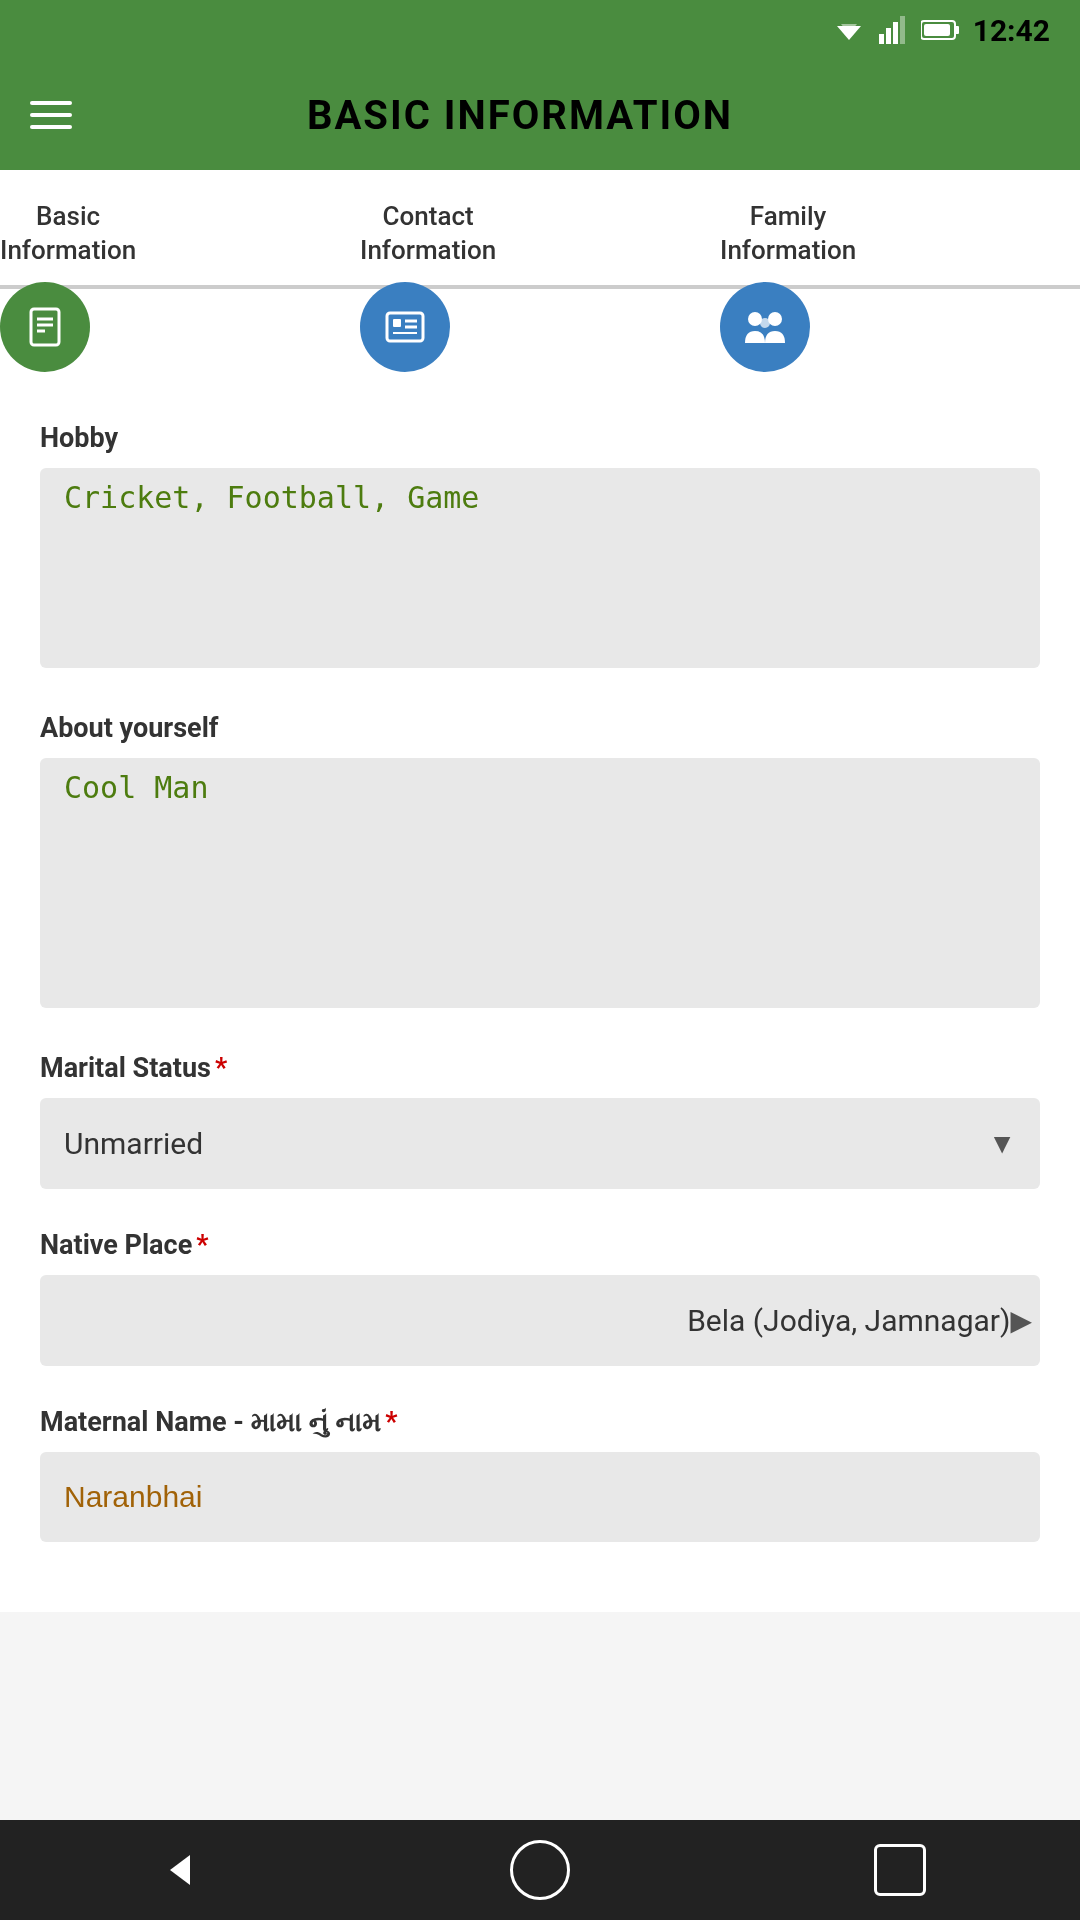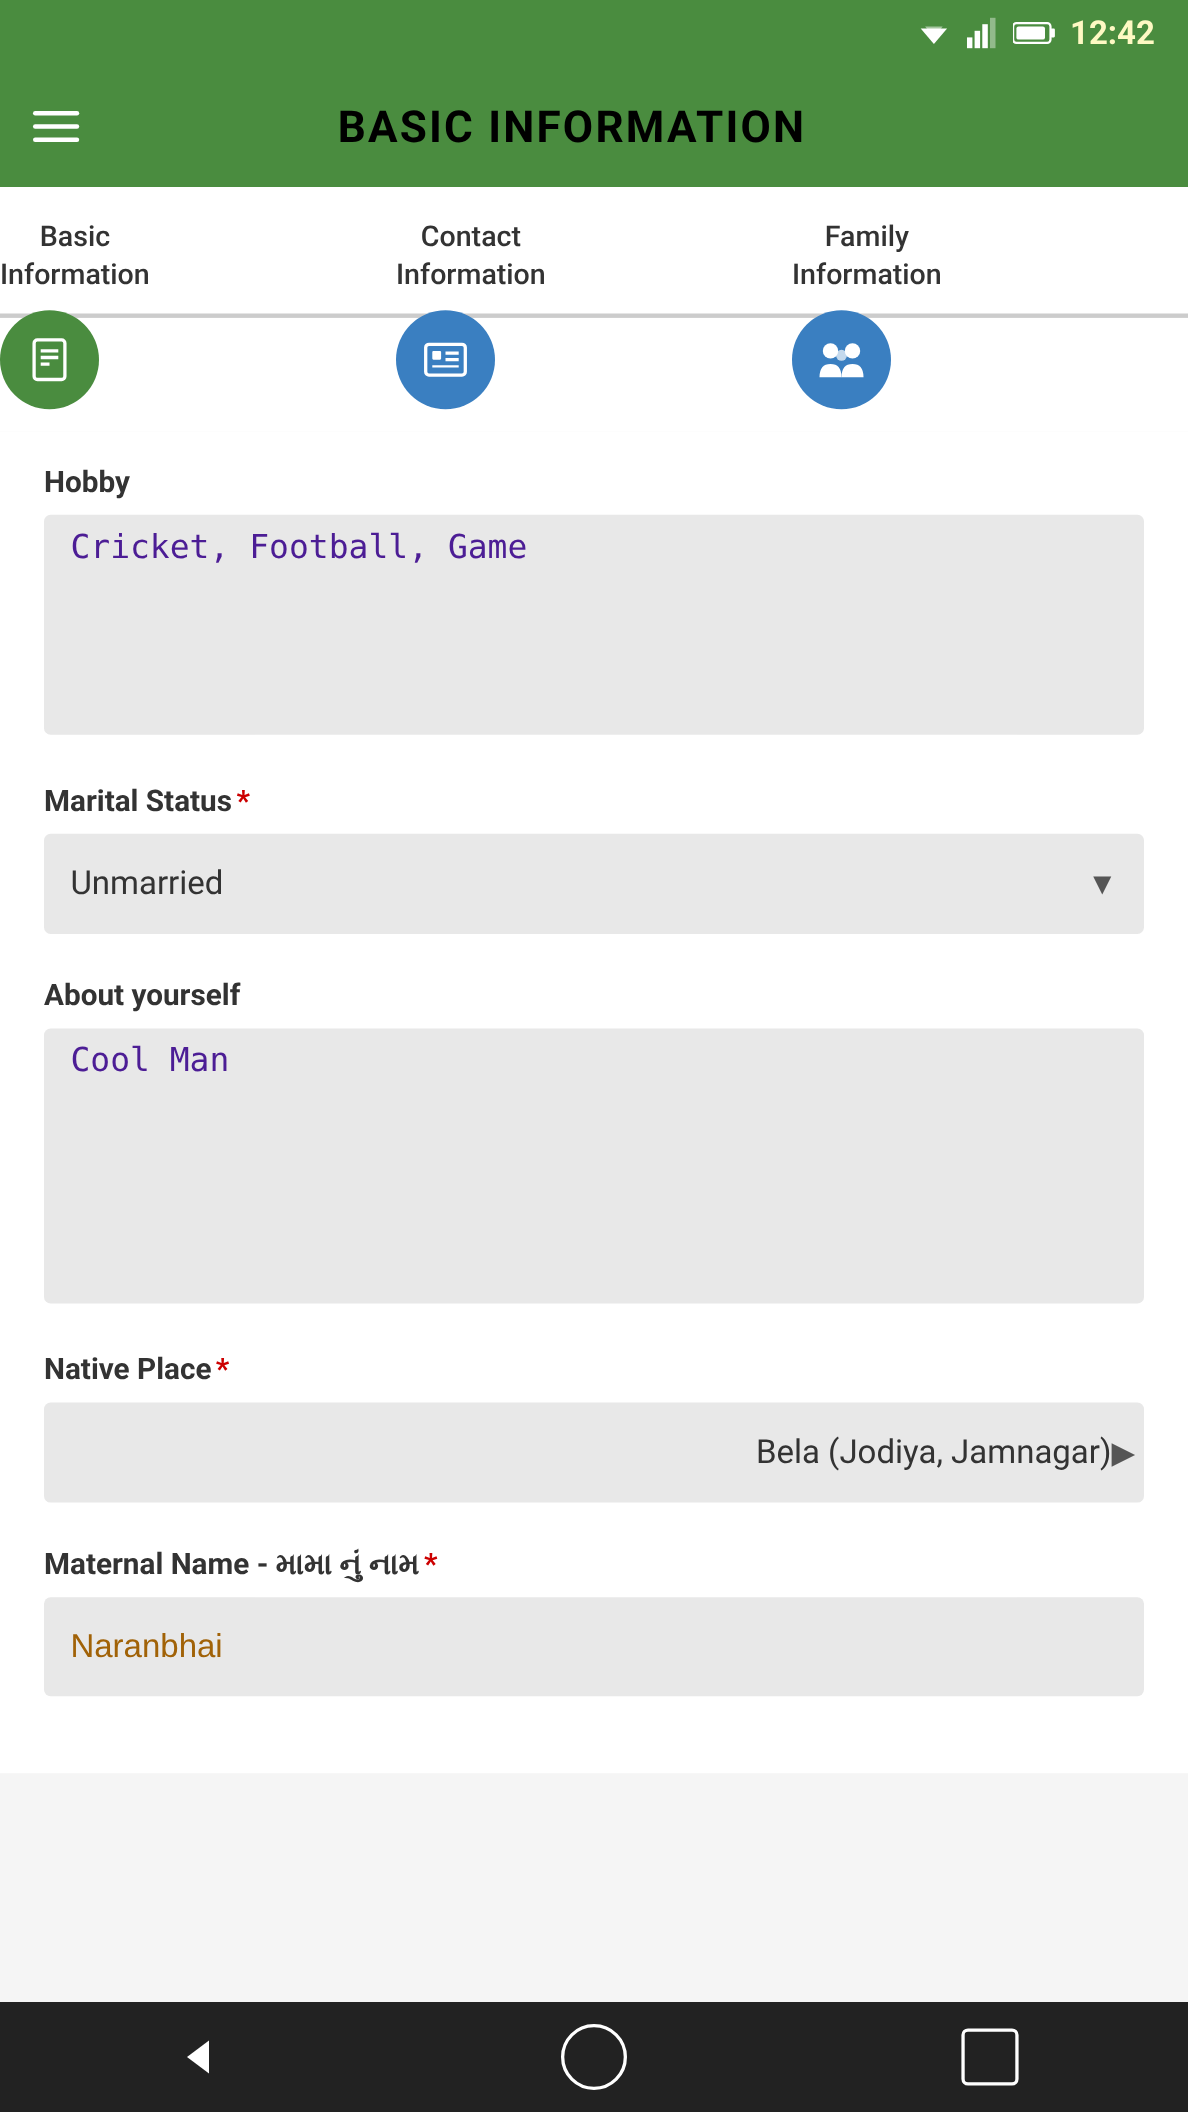--- a/index.html
+++ b/index.html
@@ -25,21 +25,21 @@
     }
     .status-bar-icons {
       display: flex;
       align-items: center;
       gap: 12px;
       color: white;
       font-size: 28px;
       font-weight: bold;
     }
     .status-time {
-      color: #fef9c3;
+      color: #000000;
       font-size: 30px;
       font-weight: bold;
     }
 
     
     .app-bar {
       width: 100%;
       height: 110px;
       background: #4a8c3f;
       display: flex;
@@ -142,21 +142,21 @@
       color: #cc0000;
       margin-left: 4px;
     }
     .field-textarea {
       width: 100%;
       background: #e8e8e8;
       border: none;
       border-radius: 6px;
       padding: 12px 24px;
       font-size: 30px;
-      color: #4c1d95;
+      color: #4d7c0f;
       min-height: 200px;
       resize: none;
       outline: none;
     }
     .field-textarea.short {
       min-height: 250px;
     }
 
     
     .dropdown-field {
@@ -326,32 +326,32 @@
 </div>
 
 <div class="main-content">
 
   <div class="field-group">
     <div class="field-label">Hobby</div>
     <textarea class="field-textarea" style="">Cricket, Football, Game</textarea>
   </div>
 
   <div class="field-group">
+    <div class="field-label">About yourself</div>
+    <textarea class="field-textarea short" style="">Cool Man</textarea>
+  </div>
+
+  <div class="field-group">
     <div class="field-label">
       <span>Marital Status</span><span class="required">*</span>
     </div>
     <div class="dropdown-field">
       <span>Unmarried</span>
       <span class="dropdown-arrow">▼</span>
     </div>
-  </div>
-
-  <div class="field-group">
-    <div class="field-label">About yourself</div>
-    <textarea class="field-textarea short" style="">Cool Man</textarea>
   </div>
 
   <div class="field-group">
     <div class="field-label">
       <span>Native Place</span><span class="required">*</span>
     </div>
     <div class="location-field">
       <span>Bela (Jodiya, Jamnagar)</span>
       <span class="location-arrow">▶</span>
     </div>

